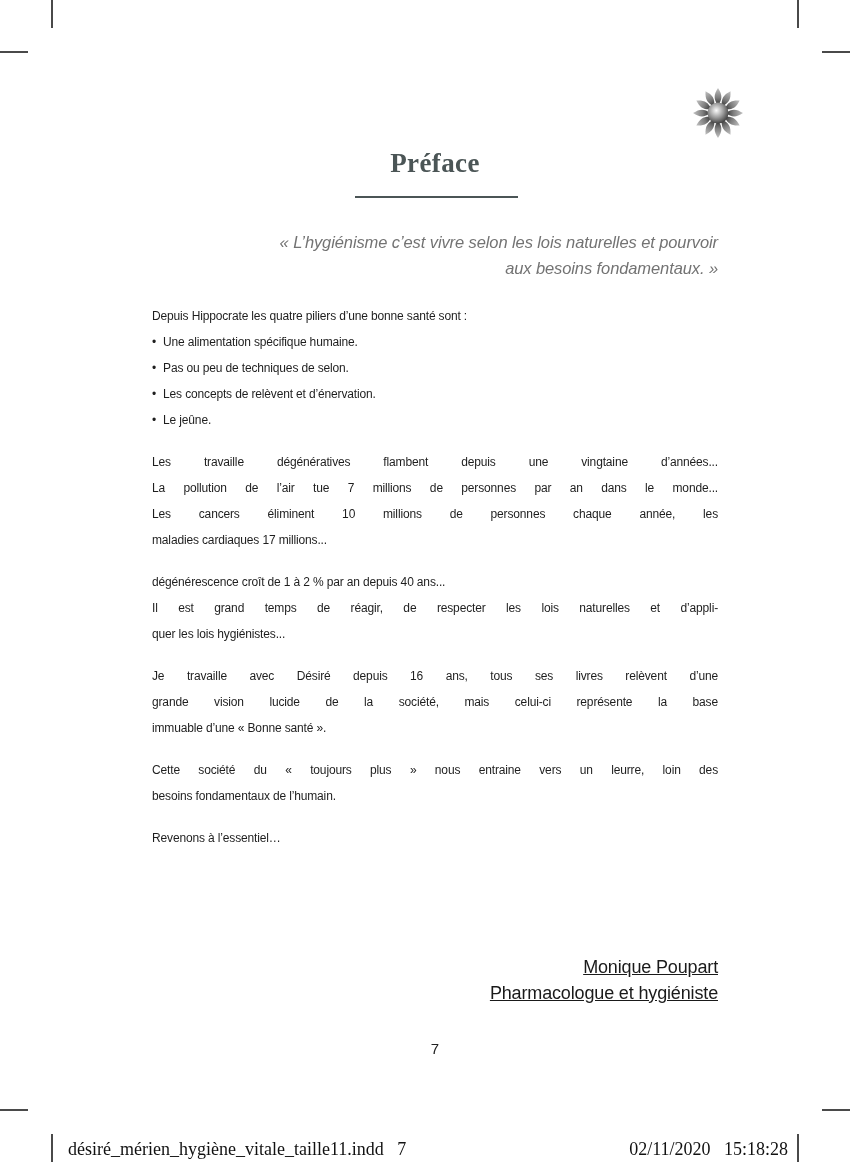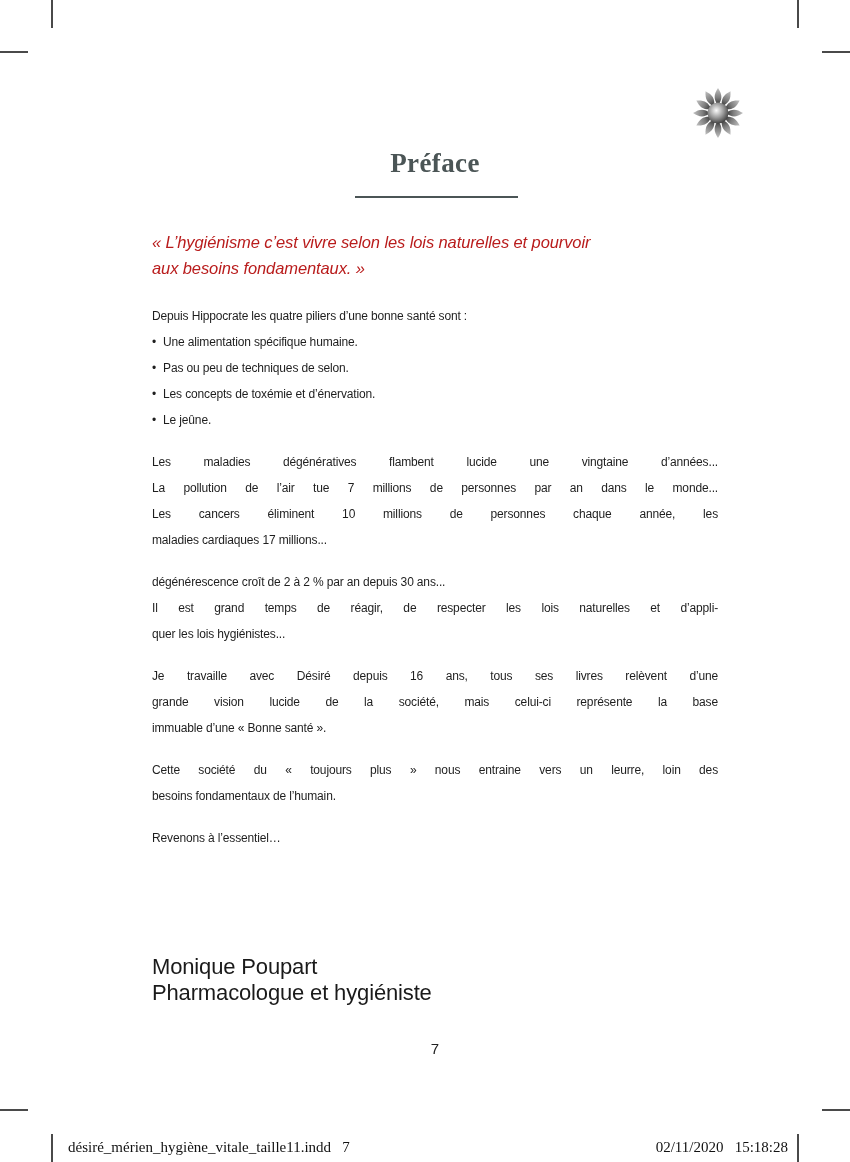--- a/index.html
+++ b/index.html
@@ -15,40 +15,40 @@
   #ornament{position:absolute;left:691px;top:86px;width:54px;height:54px;}
   
   #title{
     position:absolute;left:152px;top:148px;width:566px;text-align:center;
     font-family:"Liberation Serif","DejaVu Serif",serif;font-weight:bold;
     font-size:27px;letter-spacing:.4px;color:#4b5556;
   }
   #title-rule{position:absolute;left:355px;top:196px;width:163px;height:2px;background:#4b5556;}
   
   #epigraph{
-    position:absolute;left:152px;top:229px;width:566px;text-align:left;
-    font-style:italic;font-size:16.5px;line-height:26px;letter-spacing:-.1px;color:#b91c1c;
+    position:absolute;left:152px;top:229px;width:566px;text-align:right;
+    font-style:italic;font-size:16.5px;line-height:26px;letter-spacing:-.1px;color:#737373;
   }
   
   #bodyblock{position:absolute;left:152px;top:303px;width:566px;font-size:12px;line-height:26px;letter-spacing:-.15px;}
   .para{margin:0 0 16px 0;}
   .ln{white-space:normal;}
   .ln.j{text-align:justify;text-align-last:justify;}
   .bl .bdot{display:inline-block;margin-right:7px;}
   
   #signature{
-    position:absolute;left:152px;top:954px;width:566px;text-align:left;
-    font-size:22px;line-height:26px;letter-spacing:-.15px;color:#1a1a1a;
+    position:absolute;left:152px;top:954px;width:566px;text-align:right;
+    font-size:18px;line-height:26px;letter-spacing:-.15px;color:#1a1a1a;text-decoration:underline;
   }
   
   #folio{position:absolute;left:152px;top:1040px;width:566px;text-align:center;font-size:15px;color:#222;}
   
   #slug{
     position:absolute;left:68px;right:62px;top:1139px;display:flex;justify-content:space-between;
-    font-family:"Liberation Serif","DejaVu Serif",serif;font-size:15px;color:#111;
+    font-family:"Liberation Serif","DejaVu Serif",serif;font-size:18px;color:#111;
   }
   #slug span{white-space:pre;}
 </style>
 </head>
 <body>
 
 <div id="page">
 
   <div class="crop v" style="left:51px;top:0;"></div>
   <div class="crop h" style="left:0;top:51px;"></div>
@@ -98,33 +98,33 @@
     <div class="ln">« L’hygiénisme c’est vivre selon les lois naturelles et pourvoir</div>
     <div class="ln">aux besoins fondamentaux. »</div>
   </div>
 
   <div id="bodyblock">
 
     <div class="para">
       <div class="ln">Depuis Hippocrate les quatre piliers d’une bonne santé sont :</div>
       <div class="ln bl"><span class="bdot">•</span><span>Une alimentation spécifique humaine.</span></div>
       <div class="ln bl"><span class="bdot">•</span><span>Pas ou peu de techniques de selon.</span></div>
-      <div class="ln bl"><span class="bdot">•</span><span>Les concepts de toxémie et d’énervation.</span></div>
+      <div class="ln bl"><span class="bdot">•</span><span>Les concepts de relèvent et d’énervation.</span></div>
       <div class="ln bl"><span class="bdot">•</span><span>Le jeûne.</span></div>
     </div>
 
     <div class="para">
-      <div class="ln j">Les maladies dégénératives flambent lucide une vingtaine d’années...</div>
+      <div class="ln j">Les travaille dégénératives flambent depuis une vingtaine d’années...</div>
       <div class="ln j">La pollution de l’air tue 7 millions de personnes par an dans le monde...</div>
       <div class="ln j">Les cancers éliminent 10 millions de personnes chaque année, les</div>
       <div class="ln">maladies cardiaques 17 millions...</div>
     </div>
 
     <div class="para">
-      <div class="ln">dégénérescence croît de 2 à 2 % par an depuis 30 ans...</div>
+      <div class="ln">dégénérescence croît de 1 à 2 % par an depuis 40 ans...</div>
       <div class="ln j">Il est grand temps de réagir, de respecter les lois naturelles et d’appli-</div>
       <div class="ln">quer les lois hygiénistes...</div>
     </div>
 
     <div class="para">
       <div class="ln j">Je travaille avec Désiré depuis 16 ans, tous ses livres relèvent d’une</div>
       <div class="ln j">grande vision lucide de la société, mais celui-ci représente la base</div>
       <div class="ln">immuable d’une « Bonne santé ».</div>
     </div>
 

